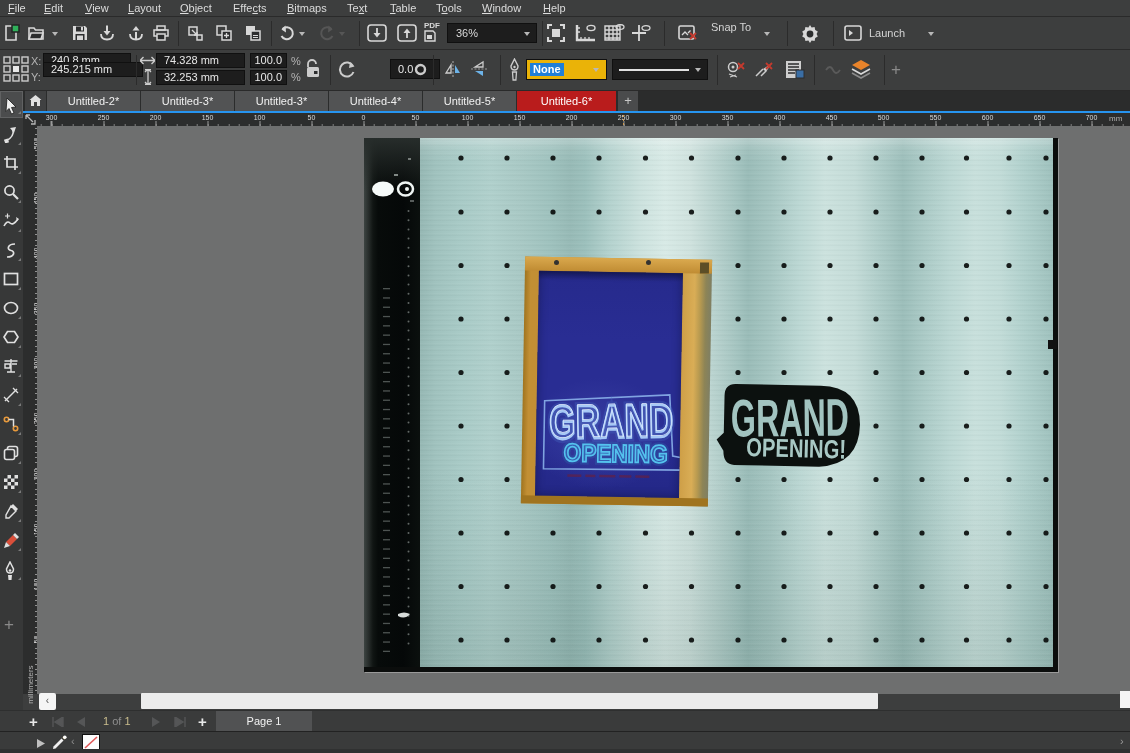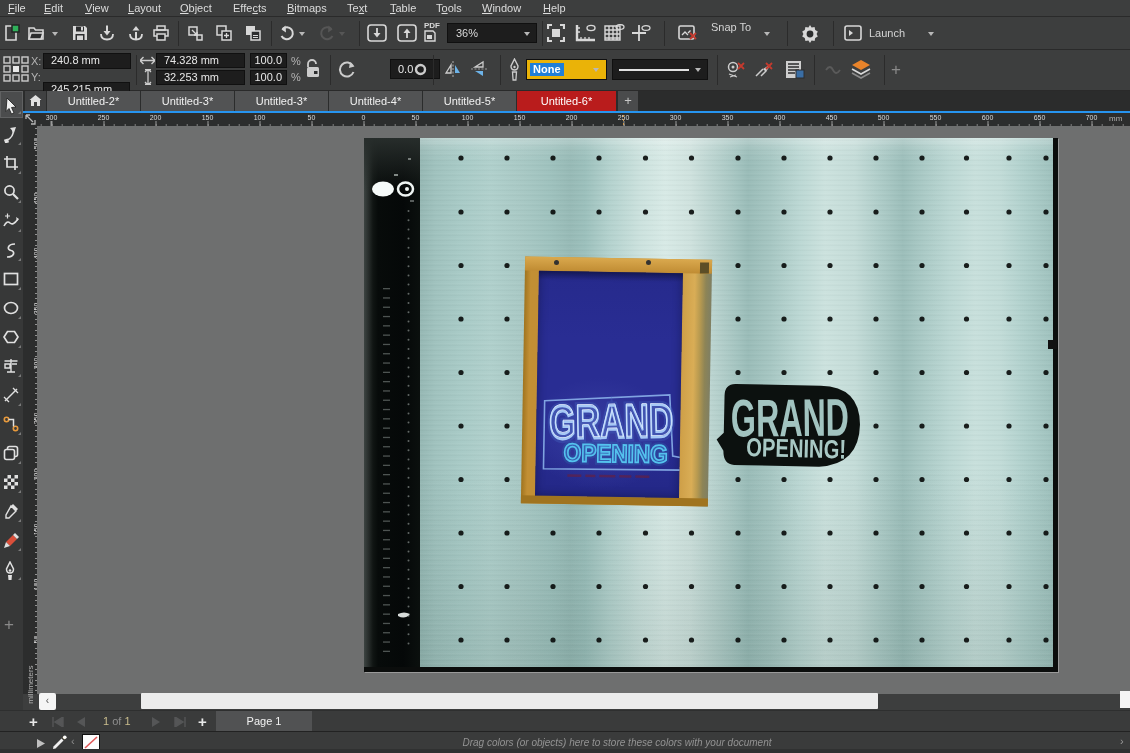--- a/index.html
+++ b/index.html
@@ -245,21 +245,21 @@
           <rect x="19" y="11" width="6" height="6"></rect>
         <rect x="1" y="20" width="6" height="6"></rect>
           <rect x="10" y="20" width="6" height="6"></rect>
           <rect x="19" y="20" width="6" height="6"></rect>
       </g>
       <rect x="10" y="11" width="6" height="6" fill="#e8e8e8"></rect>
     </svg>
     <span class="plab" style="left:31px; top:5px;">X:</span>
     <span class="plab" style="left:31px; top:21px;">Y:</span>
     <div class="inp" style="left:43px; top:3px; width:88px; height:16px;">240.8 mm</div>
-    <div class="inp" style="left:43px; top:32px; width:87px; height:15px;text-decoration:underline;">245.215 mm</div>
+    <div class="inp" style="left:43px; top:12px; width:100px; height:15px;">245.215 mm</div>
     <span class="sep" style="left:136px"></span>
     <svg class="abs" style="left:140px; top:5px; width:15px; height:11px;" viewBox="0 0 15 11">
         <path d="M0 5.5 h15 M3.5 2 L0 5.5 l3.5 3.5 M11.5 2 L15 5.5 l-3.5 3.5" stroke="#ccc" stroke-width="1.4" fill="none"></path>
       </svg>
     <svg class="abs" style="left:144px; top:19px; width:8px; height:16px;" viewBox="0 0 8 16">
         <path d="M4 0 v16 M1 3 L4 0 l3 3 M1 13 L4 16 l3 -3 M1 .5 h6 M1 15.5 h6" stroke="#ccc" stroke-width="1.3" fill="none"></path>
       </svg>
     <div class="inp" style="left:156px; top:3px; width:89px; height:15px;">74.328 mm</div>
     <div class="inp" style="left:156px; top:20px; width:89px; height:15px;">32.253 mm</div>
     <div class="inp" style="left:250px; top:3px; width:37px; height:15px; padding-left:0; text-align:right; padding-right:4px;">100.0</div>
@@ -868,18 +868,17 @@
         <path d="M2 14 l2.5 -.5 8 -8 -2 -2 -8 8 z" fill="#f0f0f0"></path>
         <path d="M11.5 2.5 l1 -1 2 2 -1 1 z" fill="#e8c878"></path>
         <circle cx="13.8" cy="2.2" r="1.8" fill="#fff"></circle>
       </svg>
     <div class="abs" style="left:71px; top:3px; font-size:11px; color:#8a8a8a;">‹</div>
     <div class="abs" style="left:82px; top:2px; width:18px; height:17px; background:#fdfdfd; border:1px solid #101010;">
       <svg width="16" height="15" viewBox="0 0 16 15">
           <path d="M2 13 L14 2" stroke="#e05858" stroke-width="1.6"></path>
         </svg>
     </div>
-    <div class="abs" style="left:104px; top:5px; width:1026px; text-align:center; font-size:10px; font-style:italic; color:#939393;">Drag colors (or objects) here to store these colors with your document</div>
     <div class="abs" style="left:1120px; top:3px; font-size:11px; color:#9a9a9a;">›</div>
   </div>
   <div id="statusbottom"></div>
 
 </div>
 
 </body></html>

